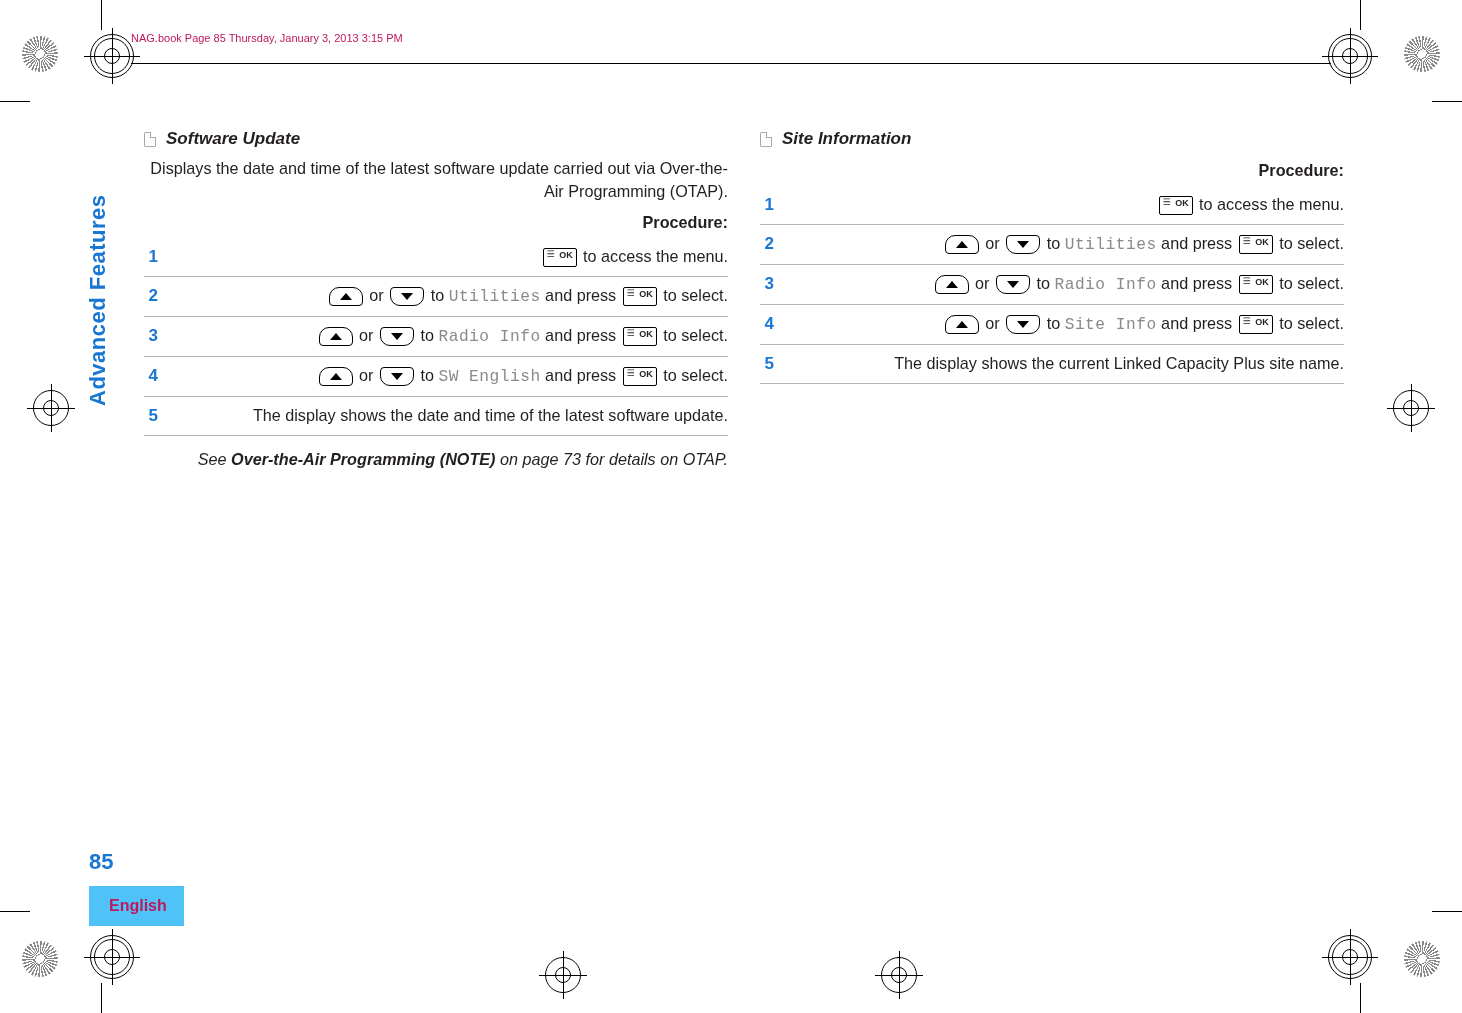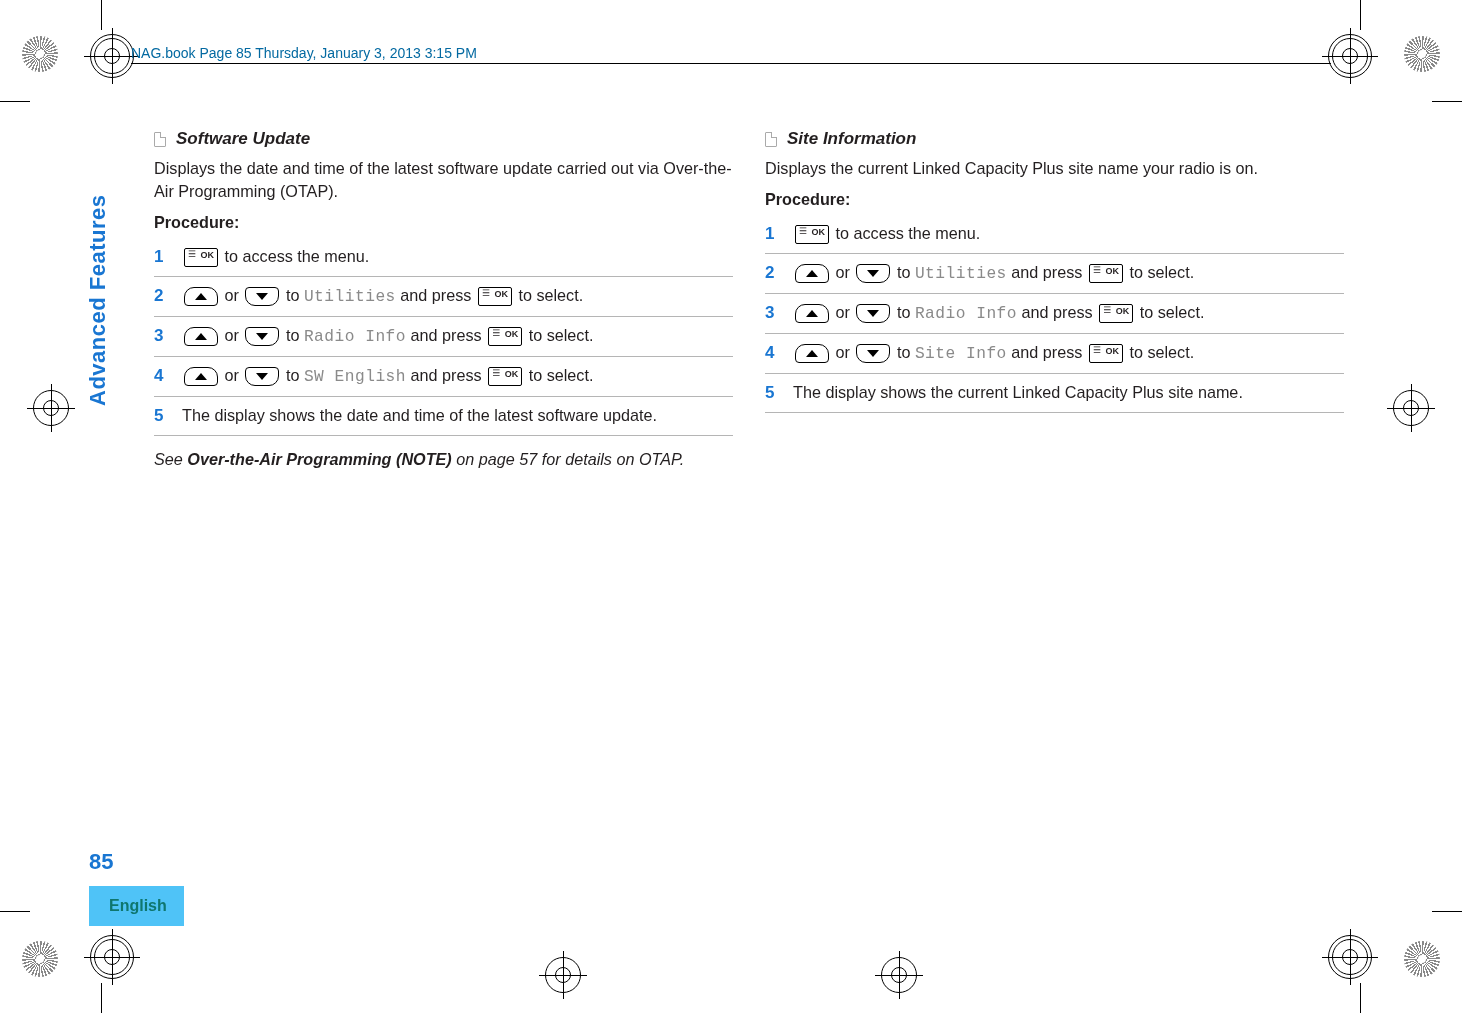--- a/index.html
+++ b/index.html
@@ -28,29 +28,29 @@
   .reg-inner { position:absolute; inset:4px; border:1px solid #000; border-radius:50%; }
   .reg-core { position:absolute; top:50%; left:50%; width:16px; height:16px; margin:-8px 0 0 -8px; border:1px solid #000; border-radius:50%; }
   .reg-cross-v { position:absolute; left:50%; top:-6px; bottom:-6px; width:1px; background:#000; }
   .reg-cross-h { position:absolute; top:50%; left:-6px; right:-6px; height:1px; background:#000; }
 
   .sunburst { position:absolute; width:36px; height:36px; border-radius:50%;
     background: repeating-conic-gradient(#888 0 6deg, #fff 6deg 12deg); }
   .sunburst::after { content:""; position:absolute; inset:14px; background:#fff; border-radius:50%; }
 
   .page-line { position:absolute; left:131px; top:63px; right:131px; height:1px; background:#000; }
-  .page-header { position:absolute; left:131px; top:45px; font-size:14px; color:#0369a1; }
+  .page-header { position:absolute; left:131px; top:32px; font-size:11px; color:#be185d; }
 
   .side-tab { position:absolute; left:89px; bottom:87px; width:95px; height:40px; background:#4fc3f7; }
-  .side-tab-text { position:absolute; left:109px; bottom:98px; color:#0f766e; font-weight:bold; font-size:16px; }
+  .side-tab-text { position:absolute; left:109px; bottom:98px; color:#be185d; font-weight:bold; font-size:16px; }
   .vertical-label { position:absolute; left:85px; top:406px; transform:rotate(-90deg); transform-origin:left top;
     color:#1976d2; font-weight:bold; font-size:22px; letter-spacing:0.5px; white-space:nowrap; width:310px; text-align:left;}
   .page-num { position:absolute; left:89px; bottom:138px; color:#1976d2; font-weight:bold; font-size:22px; }
 
-  .content { position:absolute; left:154px; top:127px; right:118px; display:flex; gap:32px; }
+  .content { position:absolute; left:144px; top:127px; right:118px; display:flex; gap:32px;text-align:right; }
   .col { flex:1; font-size:16.2px; line-height:1.42; color:#231f20; }
   .section-title { font-weight:bold; font-style:italic; font-size:17px; margin-bottom:6px; display:flex; align-items:center; gap:10px; }
   .doc-icon { width:12px; height:15px; border:1px solid #aaa; border-radius:1px; position:relative; }
   .doc-icon::after { content:""; position:absolute; right:-1px; top:-1px; width:5px; height:5px; background:#fff; border-left:1px solid #aaa; border-bottom:1px solid #aaa; }
   .proc-label { font-weight:bold; margin:8px 0 4px; }
   .step-row { display:flex; align-items:flex-start; gap:14px; padding:7px 0; border-bottom:1px solid #b5b5b5; }
   .step-row.last { border-bottom:1px solid #b5b5b5; }
   .step-num { color:#1976d2; font-weight:bold; font-size:17px; width:14px; flex-shrink:0; }
   .step-body { flex:1; }
   .mono { font-family:"Courier New", monospace; color:#8a8a8a; letter-spacing:0.5px; }
@@ -183,31 +183,30 @@
         <span class="key-arrow up"></span><span> or </span><span class="key-arrow down"></span><span> to </span><span class="mono">SW English</span><span> and press </span><span class="key-ok"></span><span> to select.</span>
       </div>
     </div>
 
     <div class="step-row last">
       <div class="step-num">5</div>
       <div class="step-body">The display shows the date and time of the latest software update.</div>
     </div>
 
     <div class="italic-ref">
-      <span>See </span><span class="bold">Over-the-Air Programming (NOTE)</span><span> on page 57 for details on OTAP.</span>
+      <span>See </span><span class="bold">Over-the-Air Programming (NOTE)</span><span> on page 73 for details on OTAP.</span>
     </div>
 
   </div>
 
   <div class="col">
     <div class="section-title">
       <span class="doc-icon"></span>
       <span>Site Information</span>
     </div>
-    <div>Displays the current Linked Capacity Plus site name your radio is on.</div>
     <div class="proc-label">Procedure:</div>
 
     <div class="step-row">
       <div class="step-num">1</div>
       <div class="step-body">
         <span class="key-ok"></span><span> to access the menu.</span>
       </div>
     </div>
 
     <div class="step-row">

